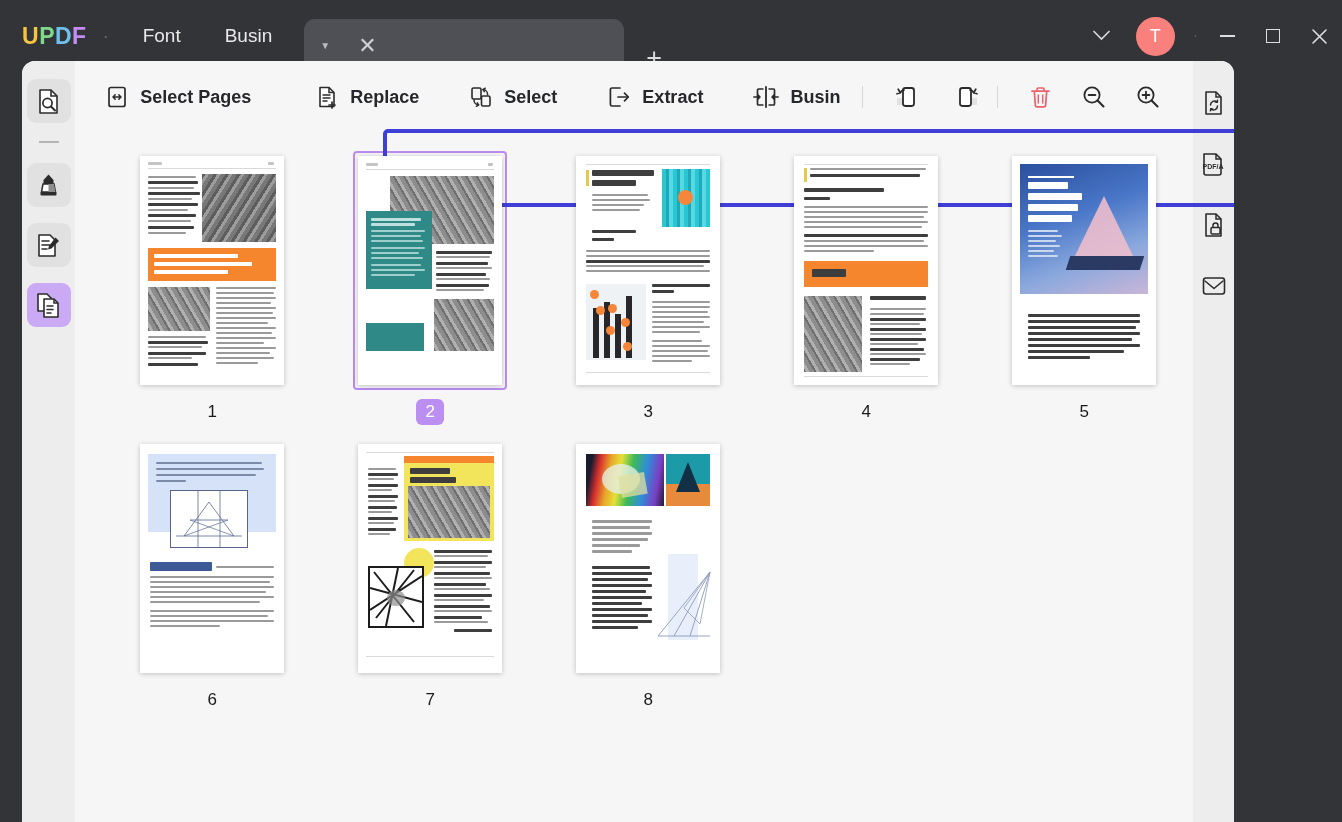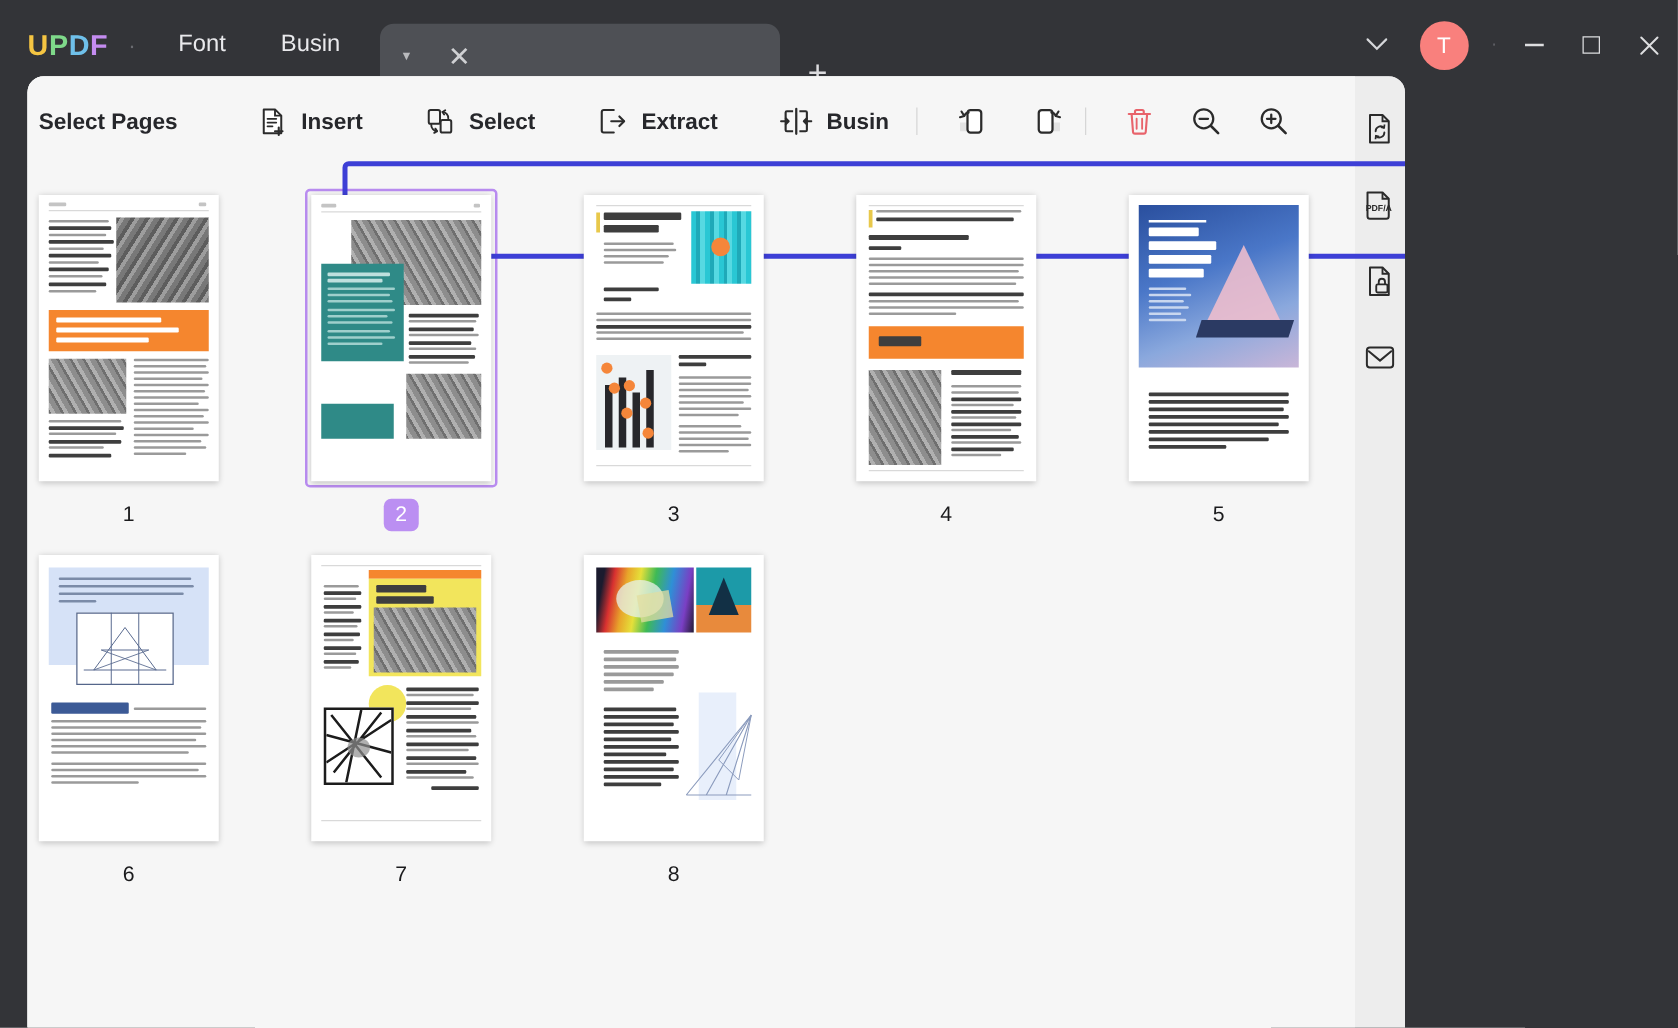--- a/index.html
+++ b/index.html
@@ -70,21 +70,21 @@
     width: 46px; height: 46px;
     display: flex; align-items: center; justify-content: center;
     color: #dedee0; font-size: 17px;
   }
   .win-btn .bar { width: 15px; height: 1.6px; background: #dedee0; }
   .win-btn .sq { width: 14px; height: 14px; border: 1.7px solid #dedee0; }
 
   
   .appbody {
     position: absolute; top: 61px; left: 22px;
-    width: 1102px; height: 761px;
+    width: 1212px; height: 761px;
     background: #ededed;
     border-radius: 13px 13px 0 0;
     overflow: hidden;
     display: flex;
     justify-content: flex-end;
   }
 
   
   .leftrail {
     width: 86px; height: 100%;
@@ -303,21 +303,21 @@
         <span>Select Pages</span>
       </div>
 
       <div class="tool" style="margin-left:36px">
         <svg width="24" height="24" viewBox="0 0 24 24">
           <path d="M5 2.5 h9 l5 5 v14 h-14 z" fill="#fff" stroke="#2b2b2b" stroke-width="1.6" stroke-linejoin="round"></path>
           <path d="M14 2.5 v5 h5" fill="none" stroke="#2b2b2b" stroke-width="1.5"></path>
           <path d="M8 10 h7 M8 13 h7 M8 16 h4" stroke="#2b2b2b" stroke-width="1.4" stroke-linecap="round"></path>
           <path d="M17 17 v6 M14 20 h6" stroke="#2b2b2b" stroke-width="1.7" stroke-linecap="round"></path>
         </svg>
-        <span>Insert</span>
+        <span>Replace</span>
       </div>
 
       <div class="tool" style="margin-left:22px">
         <svg width="24" height="24" viewBox="0 0 24 24">
           <rect x="3" y="3" width="9" height="11" rx="1.5" fill="none" stroke="#2b2b2b" stroke-width="1.6"></rect>
           <rect x="12.5" y="11" width="8.5" height="10" rx="1.5" fill="none" stroke="#2b2b2b" stroke-width="1.6"></rect>
           <path d="M14 4.5 a5 5 0 0 1 4.6 5.2" fill="none" stroke="#2b2b2b" stroke-width="1.5" stroke-linecap="round"></path>
           <path d="M16.2 3.2 L14 4.6 L15.3 6.6" fill="none" stroke="#2b2b2b" stroke-width="1.5" stroke-linecap="round" stroke-linejoin="round"></path>
           <path d="M9.6 20 a5 5 0 0 1 -4.6 -5.2" fill="none" stroke="#2b2b2b" stroke-width="1.5" stroke-linecap="round"></path>
           <path d="M7.4 21.3 L9.6 19.9 L8.3 17.9" fill="none" stroke="#2b2b2b" stroke-width="1.5" stroke-linecap="round" stroke-linejoin="round"></path>

